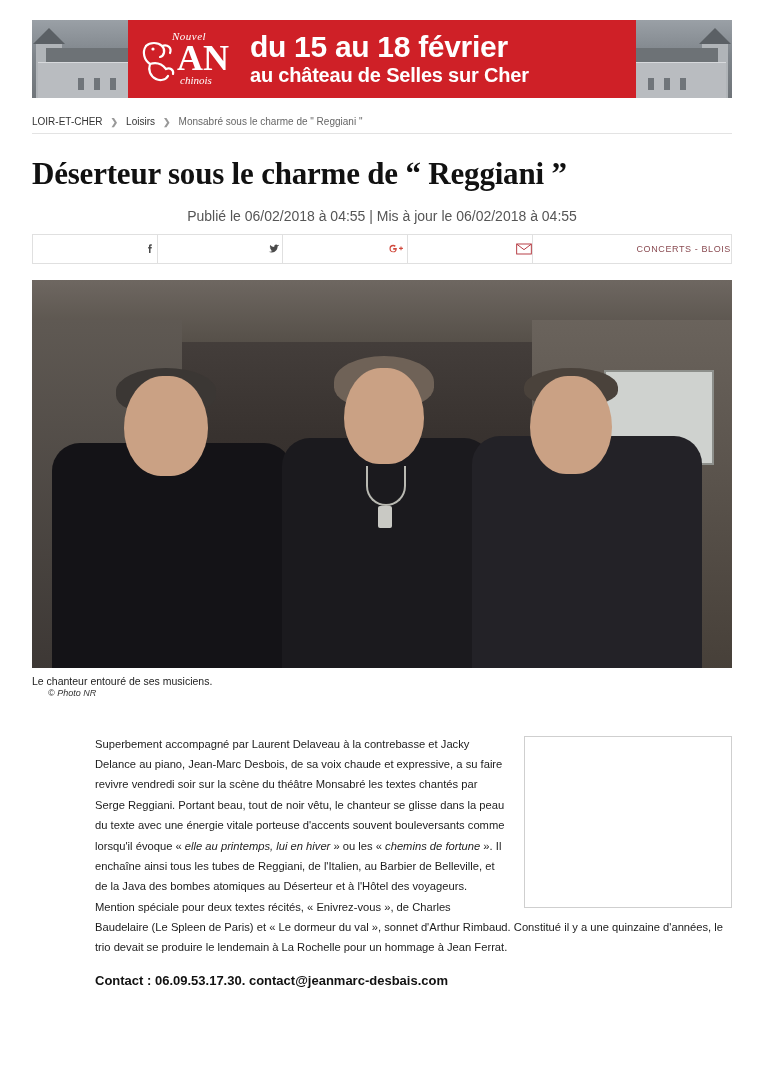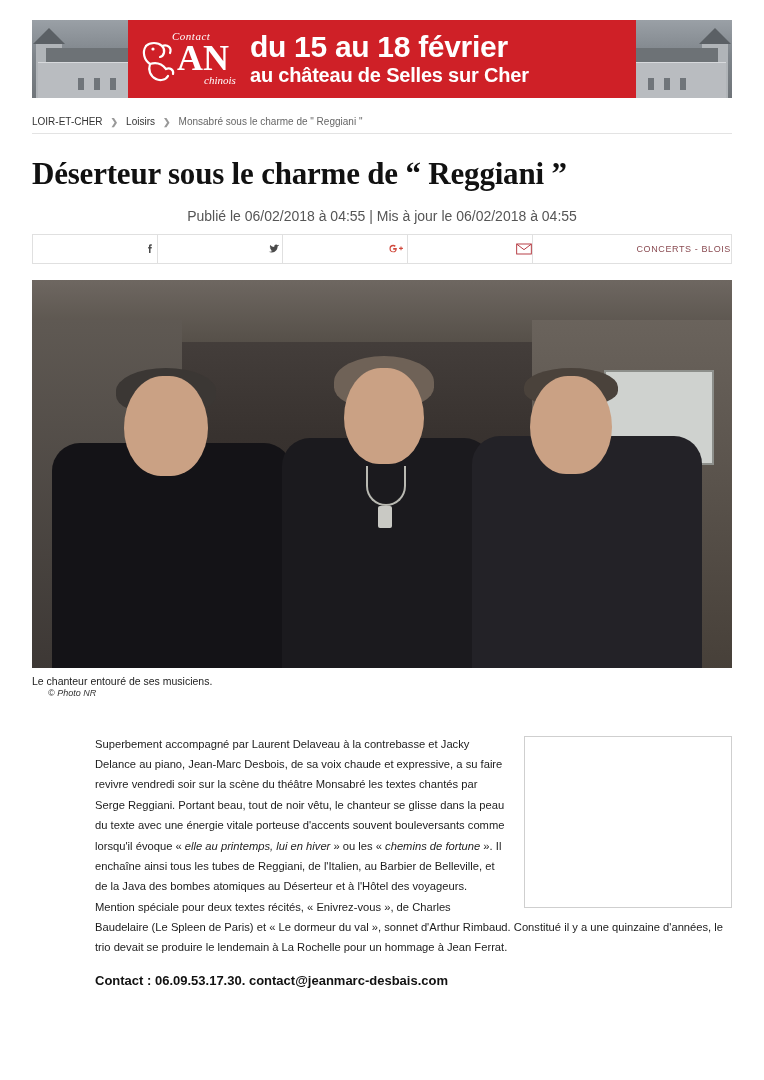--- a/index.html
+++ b/index.html
@@ -131,21 +131,20 @@
     line-height: 1;
   }
   .banner-logo .chinois {
     position: absolute;
     left: 52px;
     top: 54px;
     font-family: "Liberation Serif", serif;
     font-style: italic;
     font-size: 11px;
     color: #ffffff;
-    margin-left: 24px;
   }
   .banner-text {
     flex: 1;
     padding-right: 10px;
   }
   .banner-text .line1 {
     font-size: 30px;
     font-weight: bold;
     line-height: 1.05;
     letter-spacing: -0.3px;
@@ -396,21 +395,21 @@
             <path d="M10 12 C6 18 8 26 14 30 C12 36 14 42 20 45"></path>
             <path d="M14 30 C20 28 26 30 30 35"></path>
             <path d="M10 12 C14 8 22 8 26 12 C30 16 28 22 24 23"></path>
             <circle cx="17" cy="15" r="1.6" fill="#ffffff" stroke="none"></circle>
             <path d="M26 12 C32 10 36 14 34 19"></path>
             <path d="M20 45 C24 47 30 46 32 42"></path>
             <path d="M30 35 C34 33 38 36 37 40"></path>
           </g>
         </svg>
       </div>
-      <div class="nouvel">Contact</div>
+      <div class="nouvel">Nouvel</div>
       <div class="an">AN</div>
       <div class="chinois">chinois</div>
     </div>
     <div class="banner-text">
       <div class="line1">du 15 au 18 février</div>
       <div class="line2">au château de Selles sur Cher</div>
     </div>
   </div>
 </div>
 

